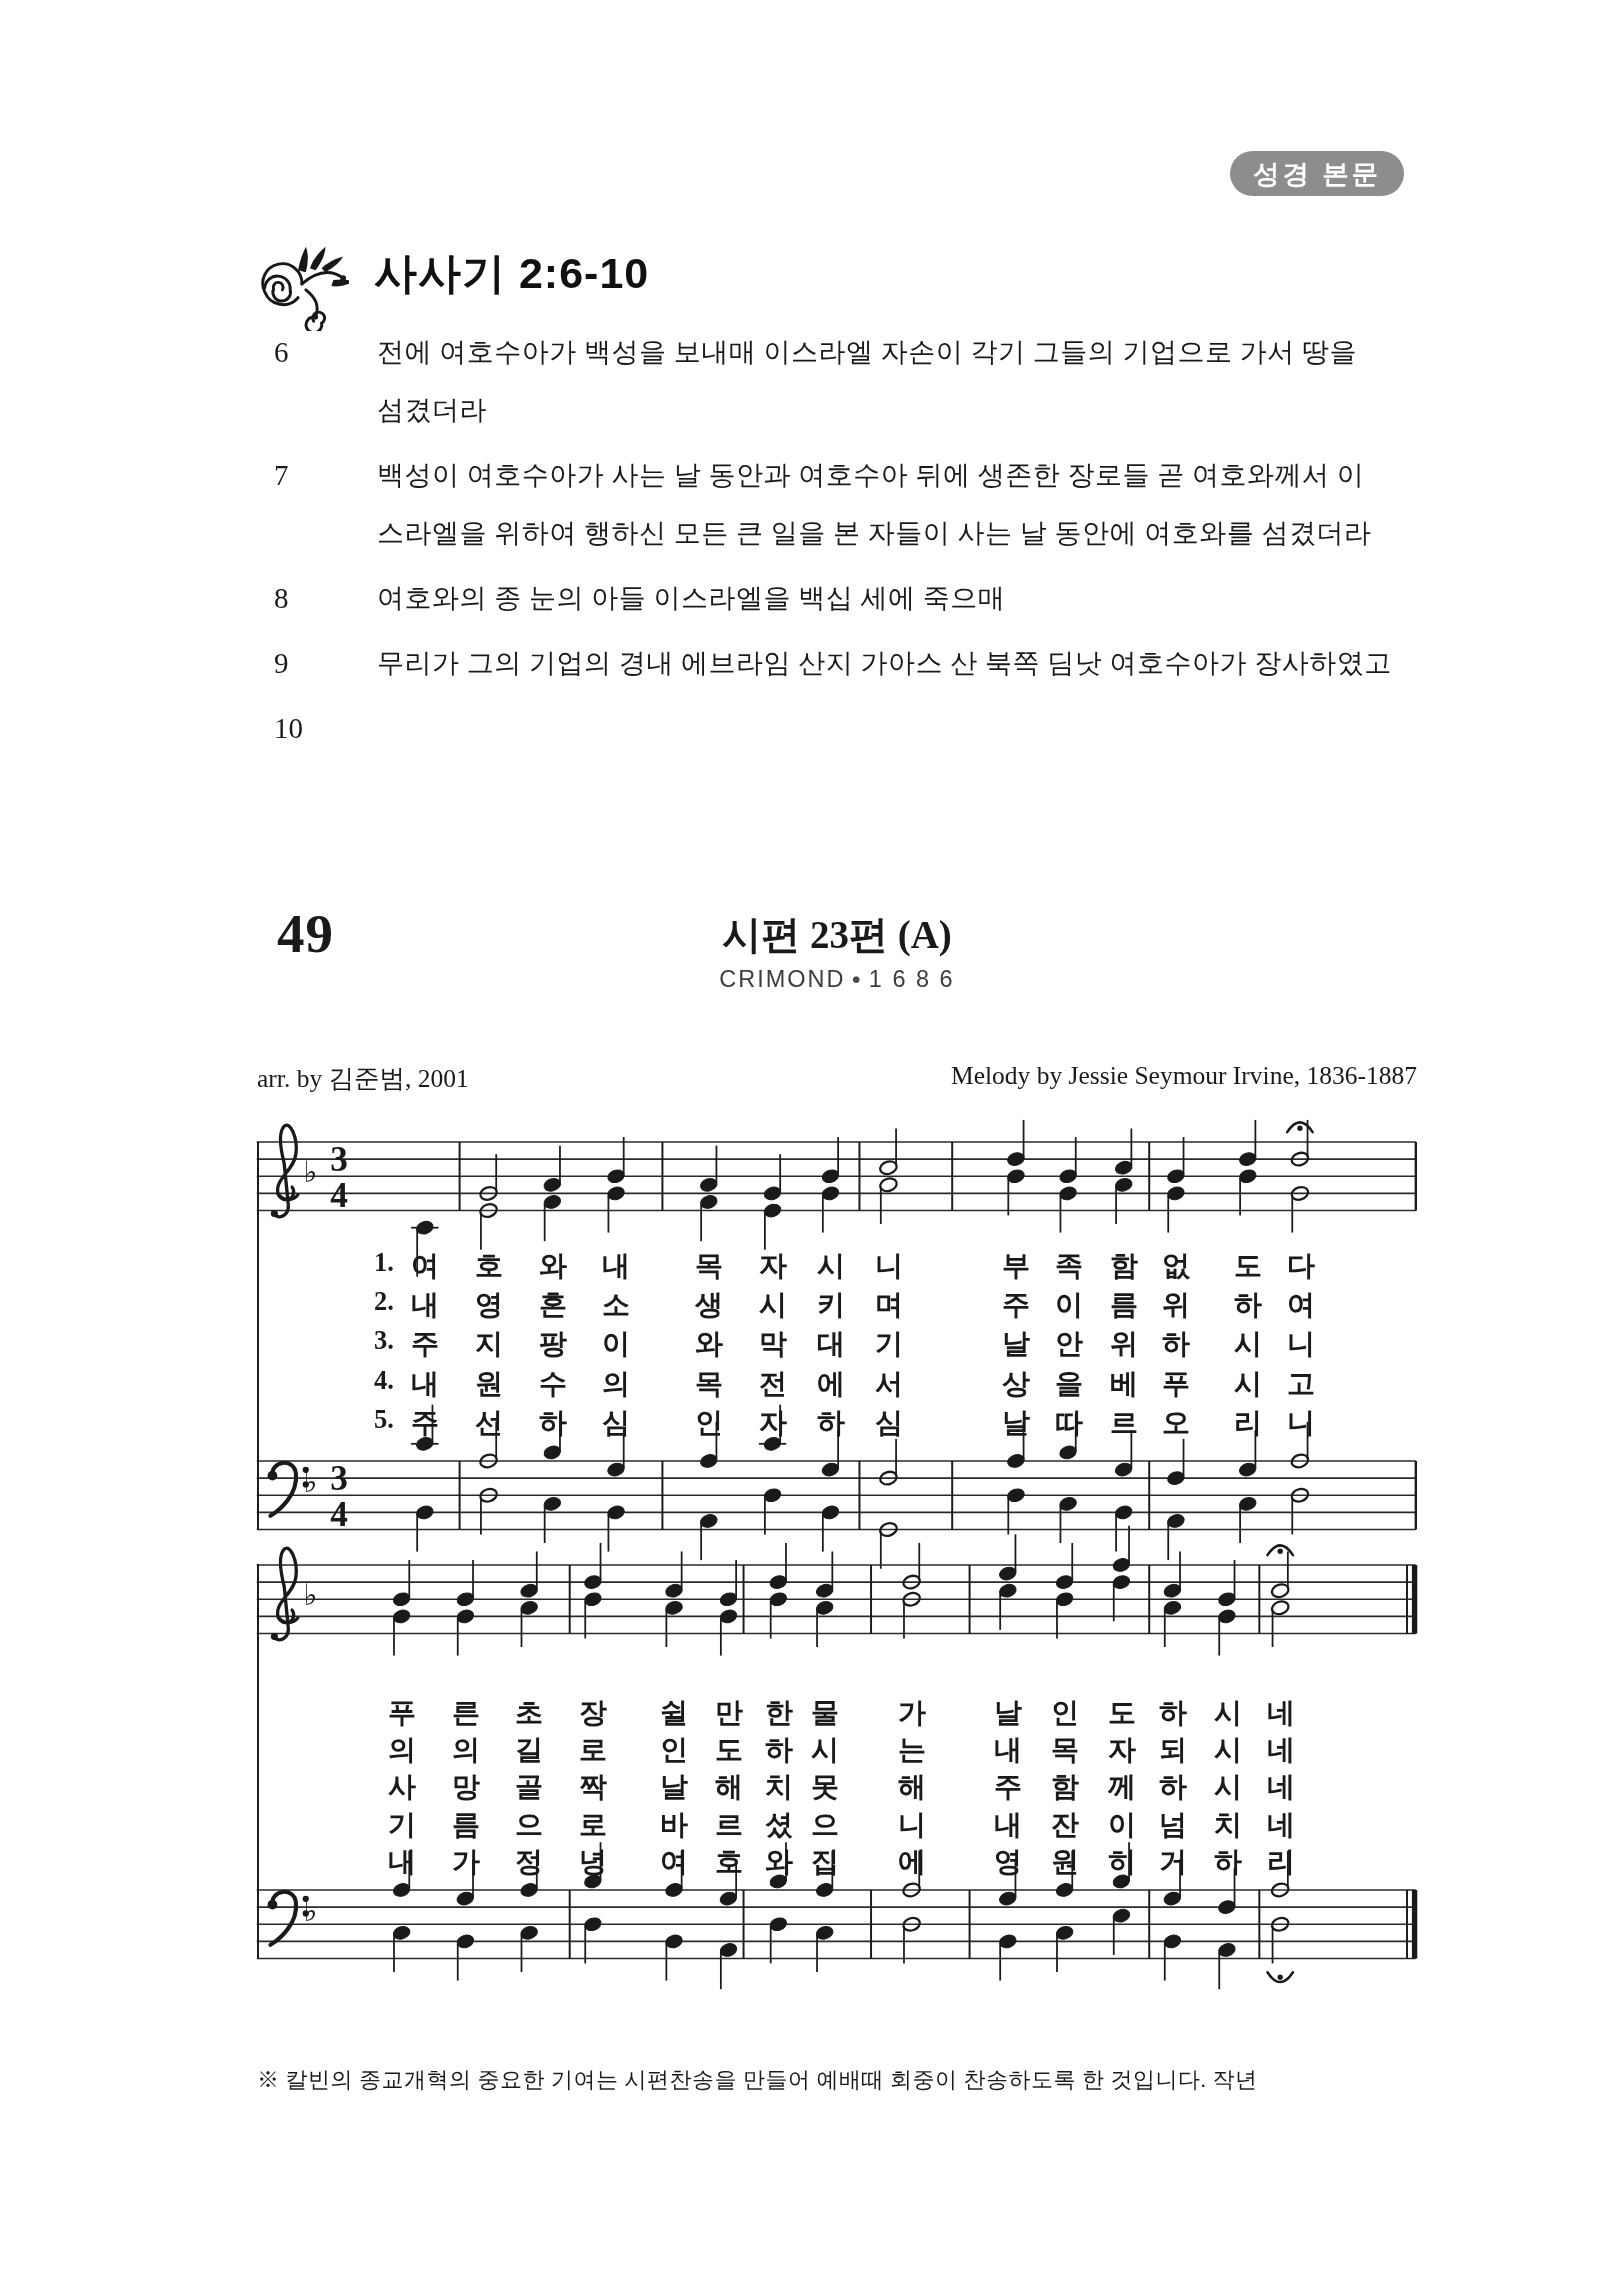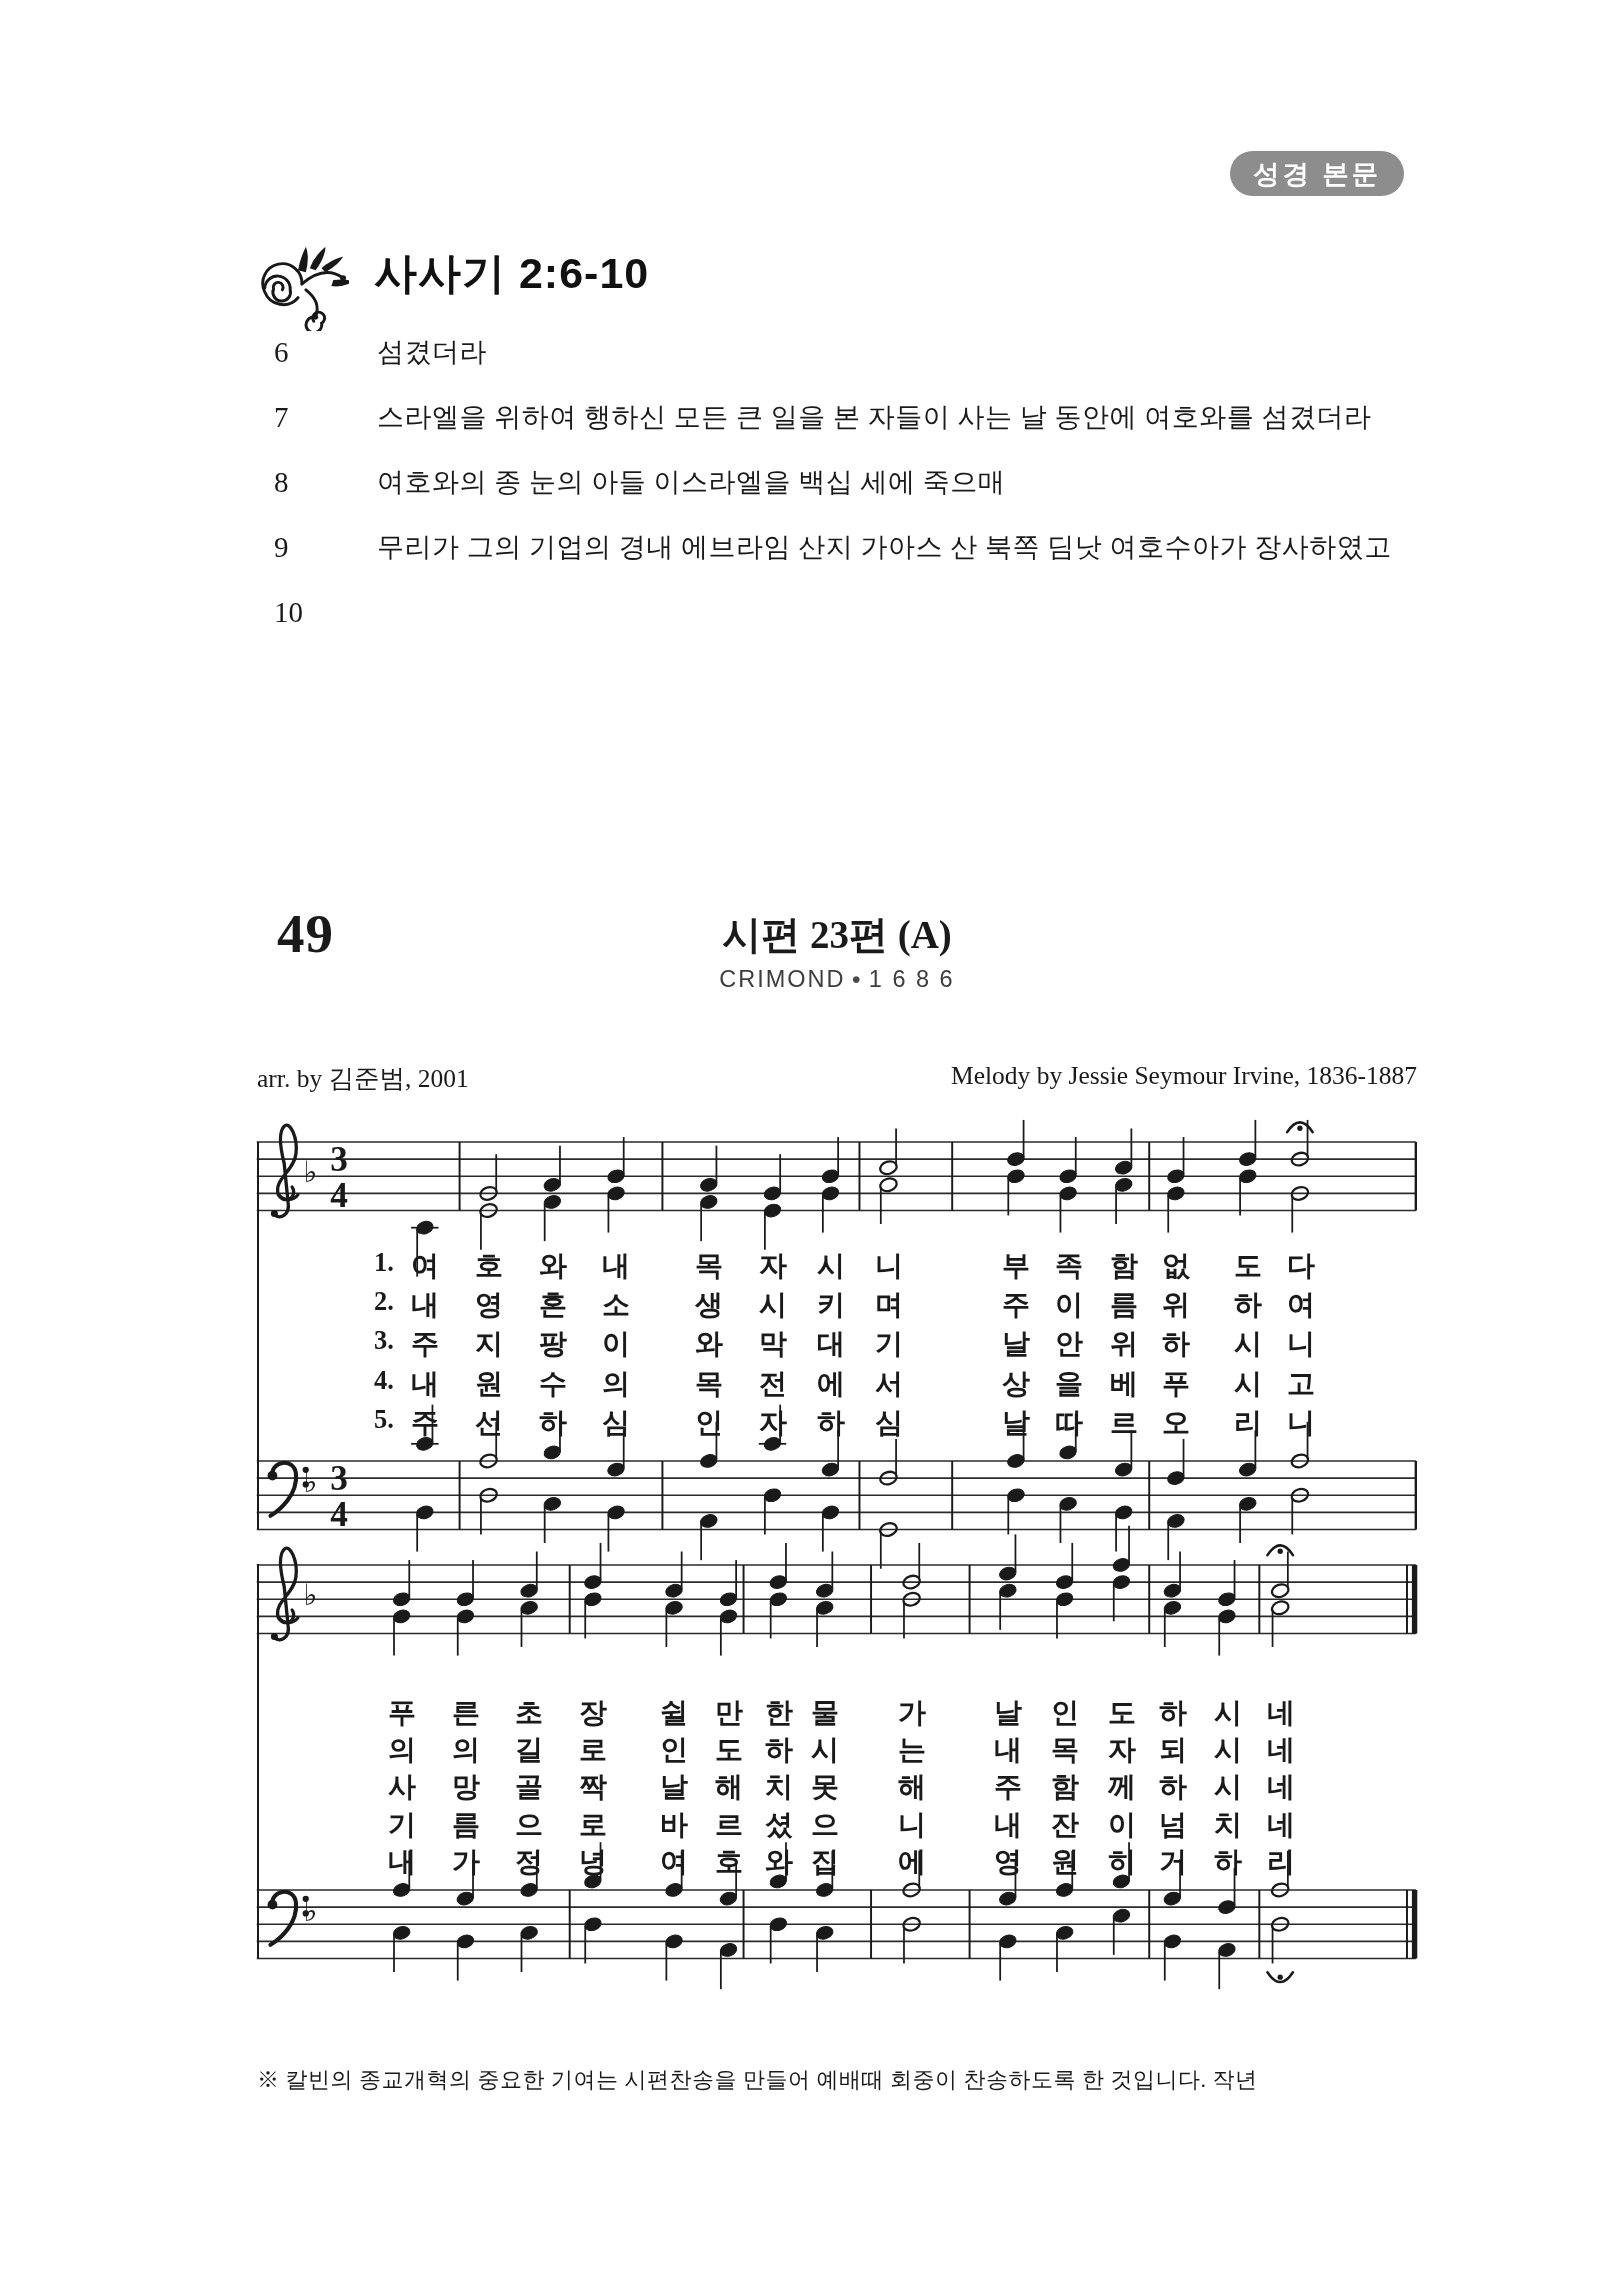--- a/index.html
+++ b/index.html
@@ -67,26 +67,28 @@
       <circle cx="66" cy="86" r="2.5"></circle>
     </g>
   </svg>
 
   <div class="sc-title">사사기 2:6-10</div>
 
   <div class="verses">
       <div class="verse">
         <span class="vnum">6</span>
         <div class="vlines">
+          <div class="vline">전에 여호수아가 백성을 보내매 이스라엘 자손이 각기 그들의 기업으로 가서 땅을</div>
           <div class="vline">섬겼더라</div>
         </div>
       </div>
       <div class="verse">
         <span class="vnum">7</span>
         <div class="vlines">
+          <div class="vline">백성이 여호수아가 사는 날 동안과 여호수아 뒤에 생존한 장로들 곧 여호와께서 이</div>
           <div class="vline">스라엘을 위하여 행하신 모든 큰 일을 본 자들이 사는 날 동안에 여호와를 섬겼더라</div>
         </div>
       </div>
       <div class="verse">
         <span class="vnum">8</span>
         <div class="vlines">
           <div class="vline">여호와의 종 눈의 아들 이스라엘을 백십 세에 죽으매</div>
         </div>
       </div>
       <div class="verse">

